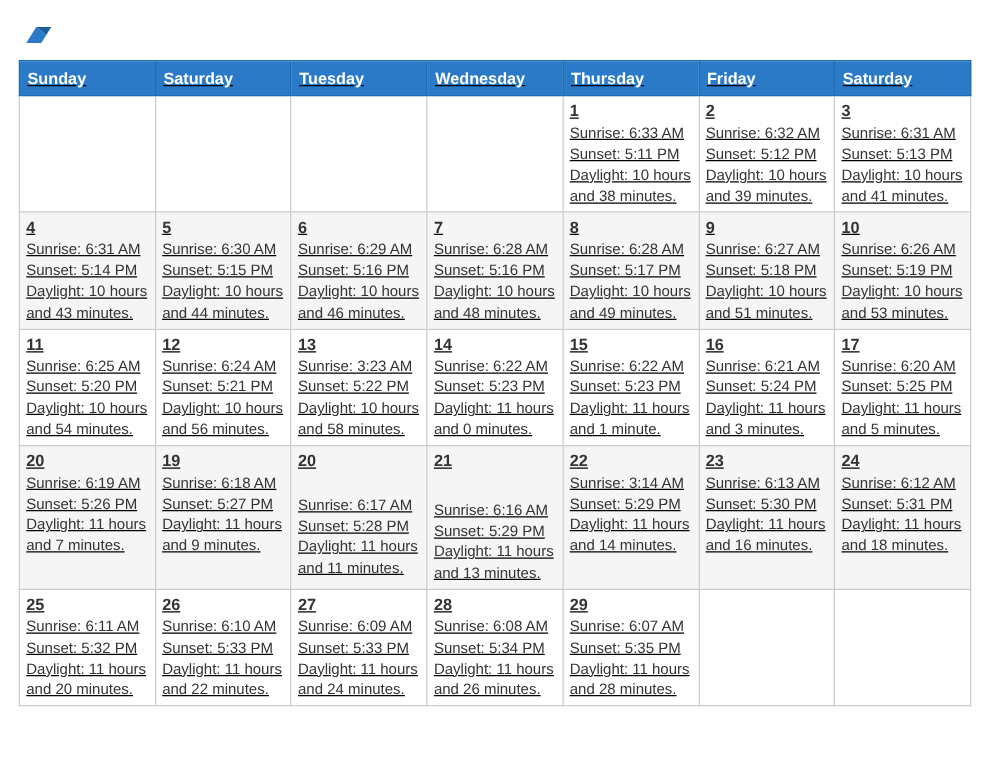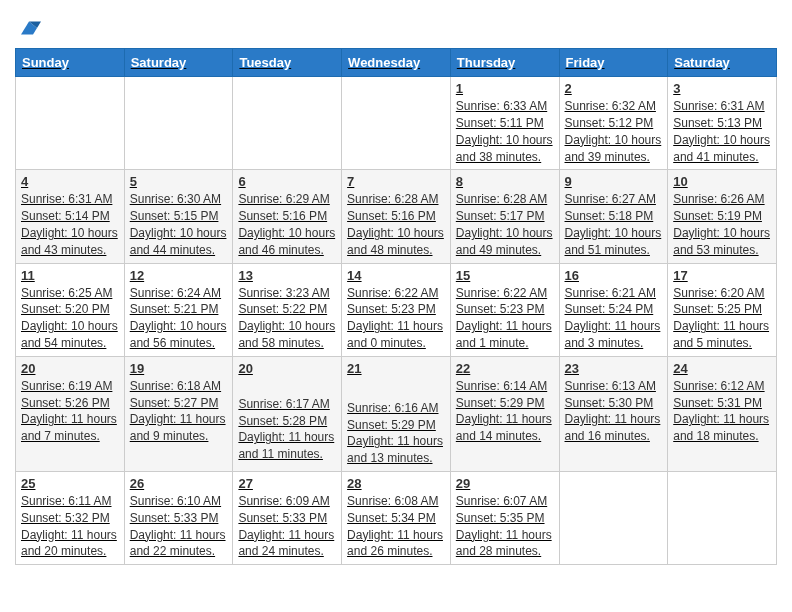--- a/index.html
+++ b/index.html
@@ -287,21 +287,21 @@
           </td>
           <td>
             <span class="day-num">21</span>
             <div class="day-detail" style="white-space: pre-line; margin-top: 24px;">Sunrise: 6:16 AM
 Sunset: 5:29 PM
 Daylight: 11 hours
 and 13 minutes.</div>
           </td>
           <td>
             <span class="day-num">22</span>
-            <div class="day-detail" style="white-space: pre-line;">Sunrise: 6:14 AM
+            <div class="day-detail" style="white-space: pre-line;">Sunrise: 3:14 AM
 Sunset: 5:29 PM
 Daylight: 11 hours
 and 14 minutes.</div>
           </td>
           <td>
             <span class="day-num">23</span>
             <div class="day-detail" style="white-space: pre-line;">Sunrise: 6:13 AM
 Sunset: 5:30 PM
 Daylight: 11 hours
 and 16 minutes.</div>

